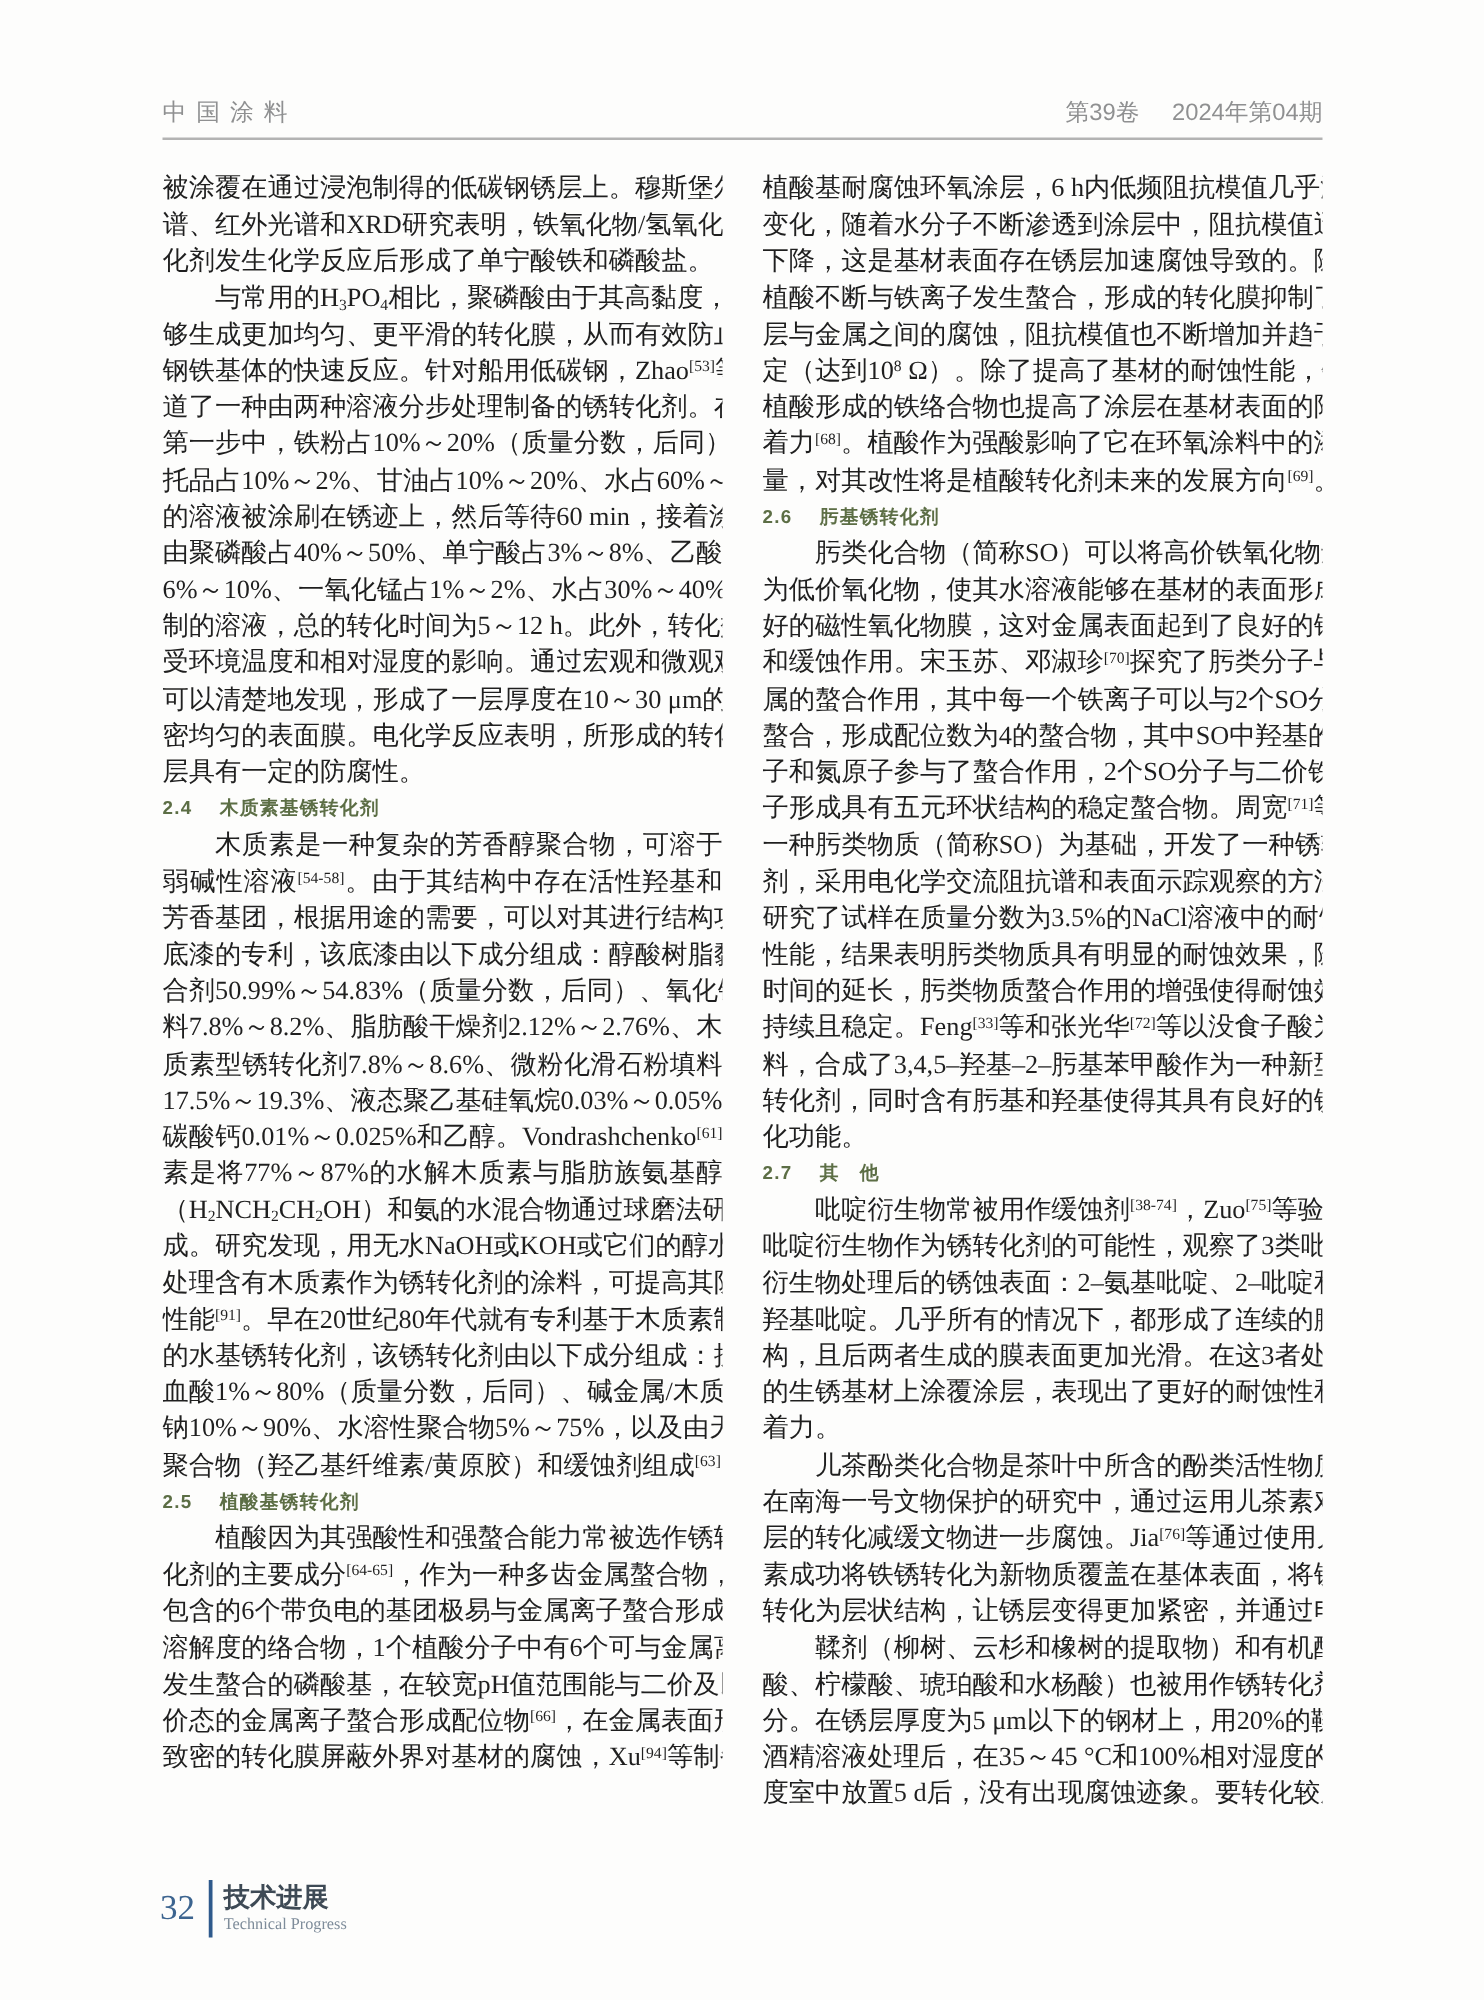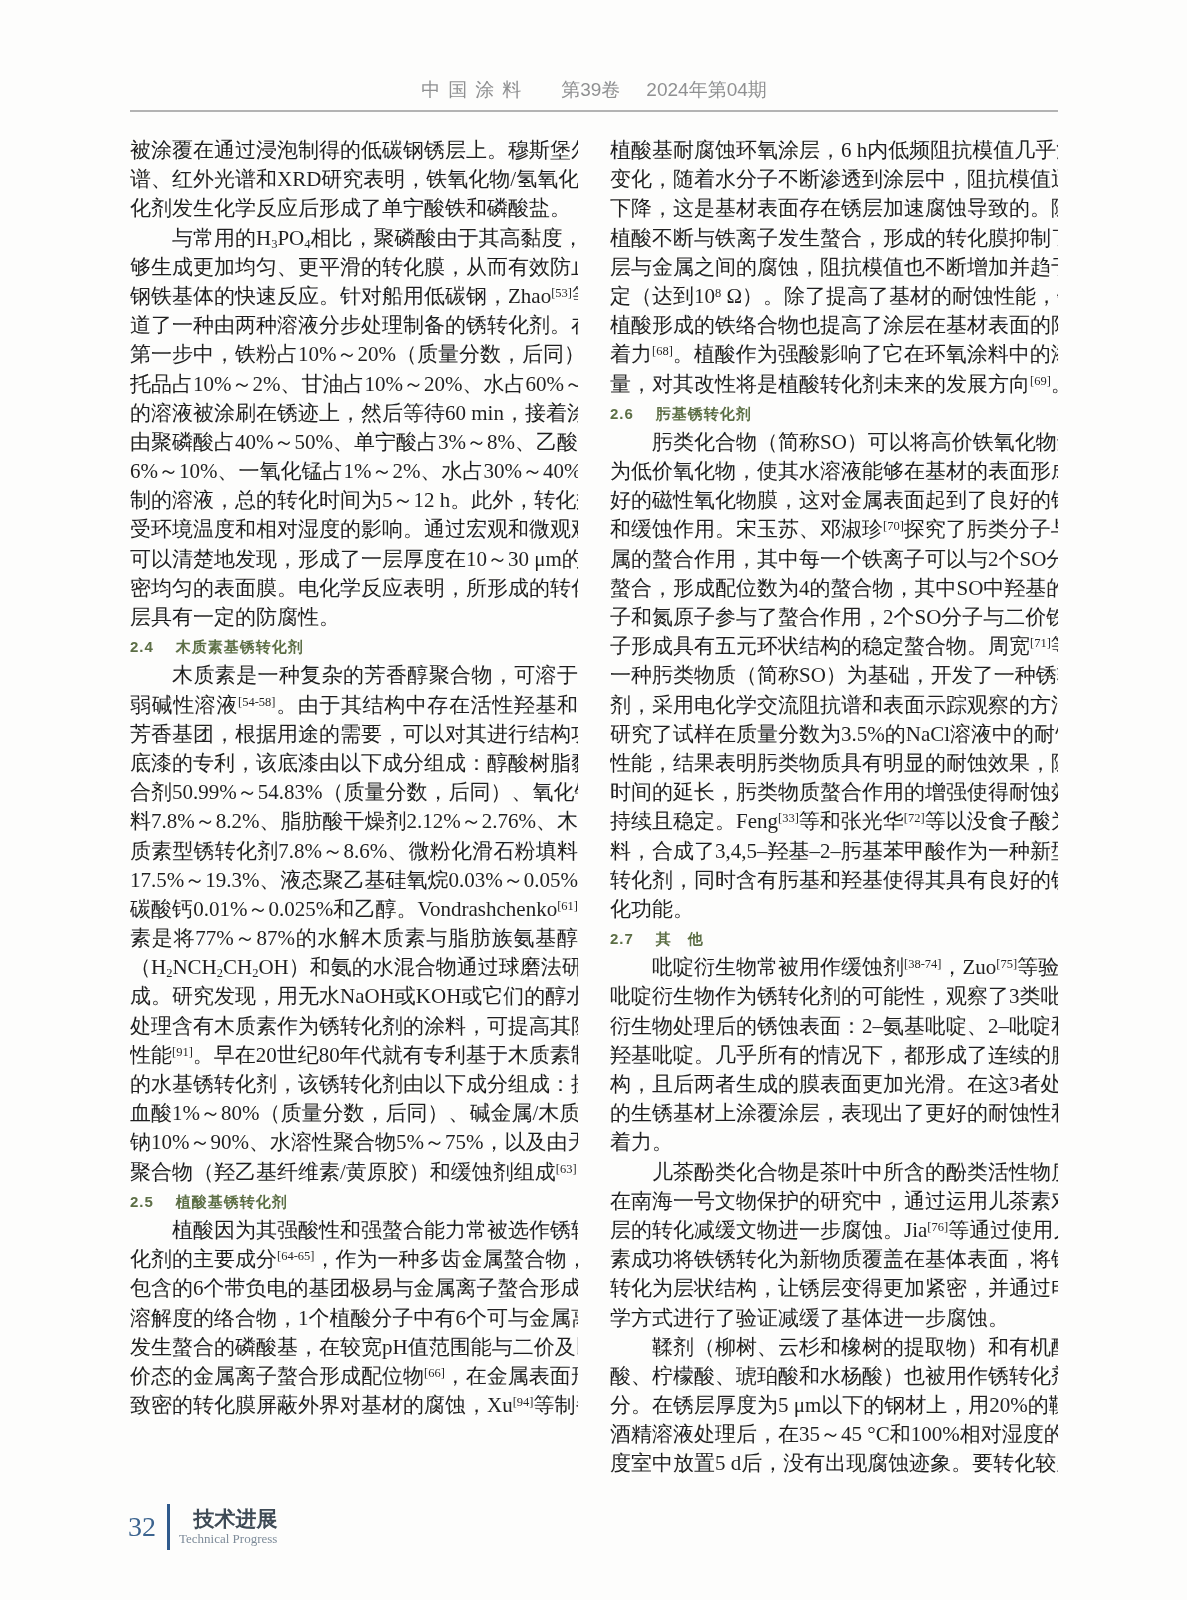--- a/index.html
+++ b/index.html
@@ -7,21 +7,21 @@
   body {
     background:#fdfdfc;
     font-family:"Liberation Serif","DejaVu Serif",serif;
     position:relative;
     overflow:hidden;
     color:#1f1f1f;
   }
   .page-header {
     position:absolute; left:130px; top:74px; width:928px; height:38px;
     border-bottom:2px solid #b3b3b3;
-    display:flex; justify-content:center; align-items:flex-end;
+    display:flex; justify-content:space-between; align-items:flex-end;
     padding-bottom:7px;
     color:#8f9091; font-size:19px;
     font-family:"Liberation Sans","DejaVu Sans",sans-serif;
     gap:32px;
   }
   .journal-name { letter-spacing:8px; }
   .issue-info { display:flex; gap:26px; }
   .main-cols {
     position:absolute; left:130px; top:136px; width:928px;
     display:flex; gap:32px;
@@ -49,21 +49,20 @@
     display:flex; align-items:center;
   }
   .page-number {
     font-size:28px; color:#3c648f; margin-right:11px;
     font-family:"Liberation Serif","DejaVu Serif",serif;
   }
   .footer-bar { width:3px; height:46px; background:#2f5a8c; margin-right:9px; }
   .footer-section-title {
     font-size:21px; font-weight:bold; color:#3e4a55; line-height:24px;
     font-family:"Liberation Sans","DejaVu Sans",sans-serif;
-    text-align:right;
   }
   .footer-section-en {
     font-size:13px; color:#7e8c9a; line-height:16px;
     font-family:"Liberation Serif","DejaVu Serif",serif;
   }
 </style>
 </head>
 <body>
 
 <div class="page-header">
@@ -155,21 +154,20 @@
       <div class="line">衍生物处理后的锈蚀表面：2–氨基吡啶、2–吡啶和2–</div>
       <div class="line">羟基吡啶。几乎所有的情况下，都形成了连续的膜结</div>
       <div class="line">构，且后两者生成的膜表面更加光滑。在这3者处理后</div>
       <div class="line">的生锈基材上涂覆涂层，表现出了更好的耐蚀性和附</div>
       <div class="line end">着力。</div>
       <div class="line indent">儿茶酚类化合物是茶叶中所含的酚类活性物质，</div>
       <div class="line">在南海一号文物保护的研究中，通过运用儿茶素对锈</div>
       <div class="line">层的转化减缓文物进一步腐蚀。Jia<sup>[76]</sup>等通过使用儿茶</div>
       <div class="line">素成功将铁锈转化为新物质覆盖在基体表面，将铁锈</div>
       <div class="line">转化为层状结构，让锈层变得更加紧密，并通过电化</div>
-      <div class="line end">学方式进行了验证减缓了基体进一步腐蚀。</div>
       <div class="line indent">鞣剂（柳树、云杉和橡树的提取物）和有机酸（草</div>
       <div class="line">酸、柠檬酸、琥珀酸和水杨酸）也被用作锈转化剂的组</div>
       <div class="line">分。在锈层厚度为5 μm以下的钢材上，用20%的鞣剂</div>
       <div class="line">酒精溶液处理后，在35～45 °C和100%相对湿度的湿</div>
       <div class="line">度室中放置5 d后，没有出现腐蚀迹象。要转化较厚的</div>
     </div>
 </div>
 
 <div class="page-footer">
   <span class="page-number">32</span>

